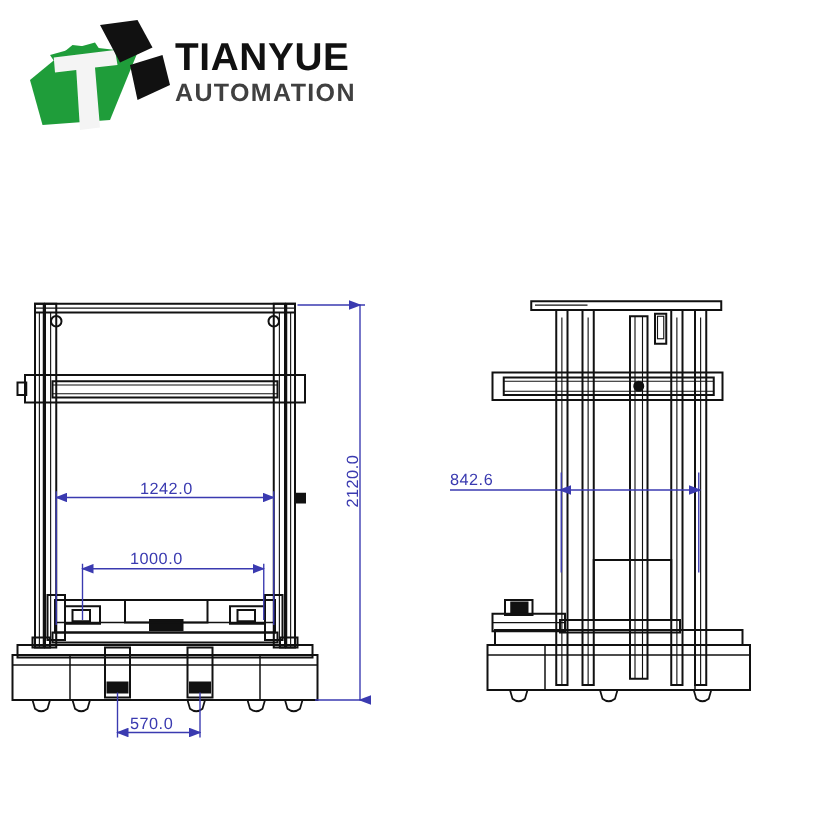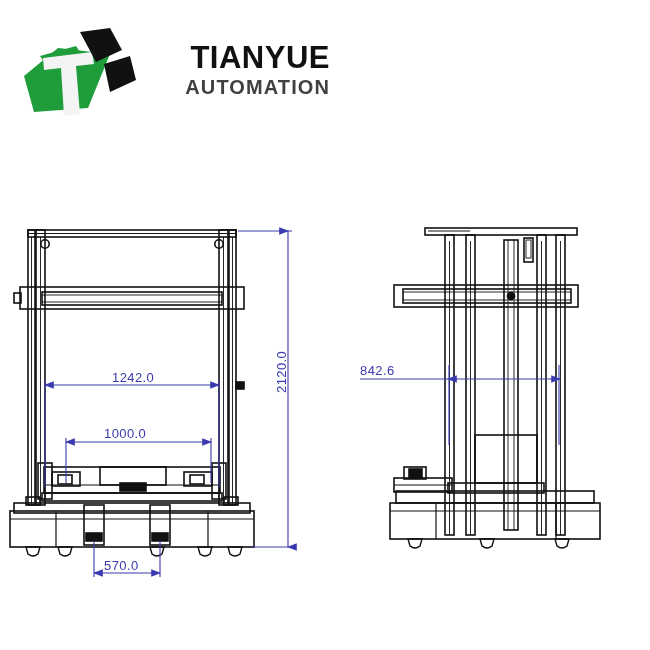--- a/index.html
+++ b/index.html
@@ -14,24 +14,23 @@
     position: relative;
     overflow: hidden;
     font-family: "Liberation Sans", sans-serif;
     color: #000000;
   }
 
   
   #logo-block {
     position: absolute;
     left: 18px;
-    top: 22px;
+    top: 10px;
     width: 300px;
     height: 100px;
-    text-align: right;
   }
   #logo-mark {
     position: absolute;
     left: 0;
     top: 6px;
     width: 118px;
     height: 92px;
   }
   #logo-wordmark {
     position: absolute;
@@ -58,21 +57,21 @@
     letter-spacing: 1.1px;
     color: #404040;
     white-space: nowrap;
     margin-top: 2px;
   }
 
   
   #drawing-area {
     position: absolute;
     left: 0;
-    top: 195px;
+    top: 208px;
     width: 626px;
     height: 420px;
   }
   #drawing-svg {
     display: block;
     width: 650px;
     height: 420px;
   }
 
   .dim-text {

